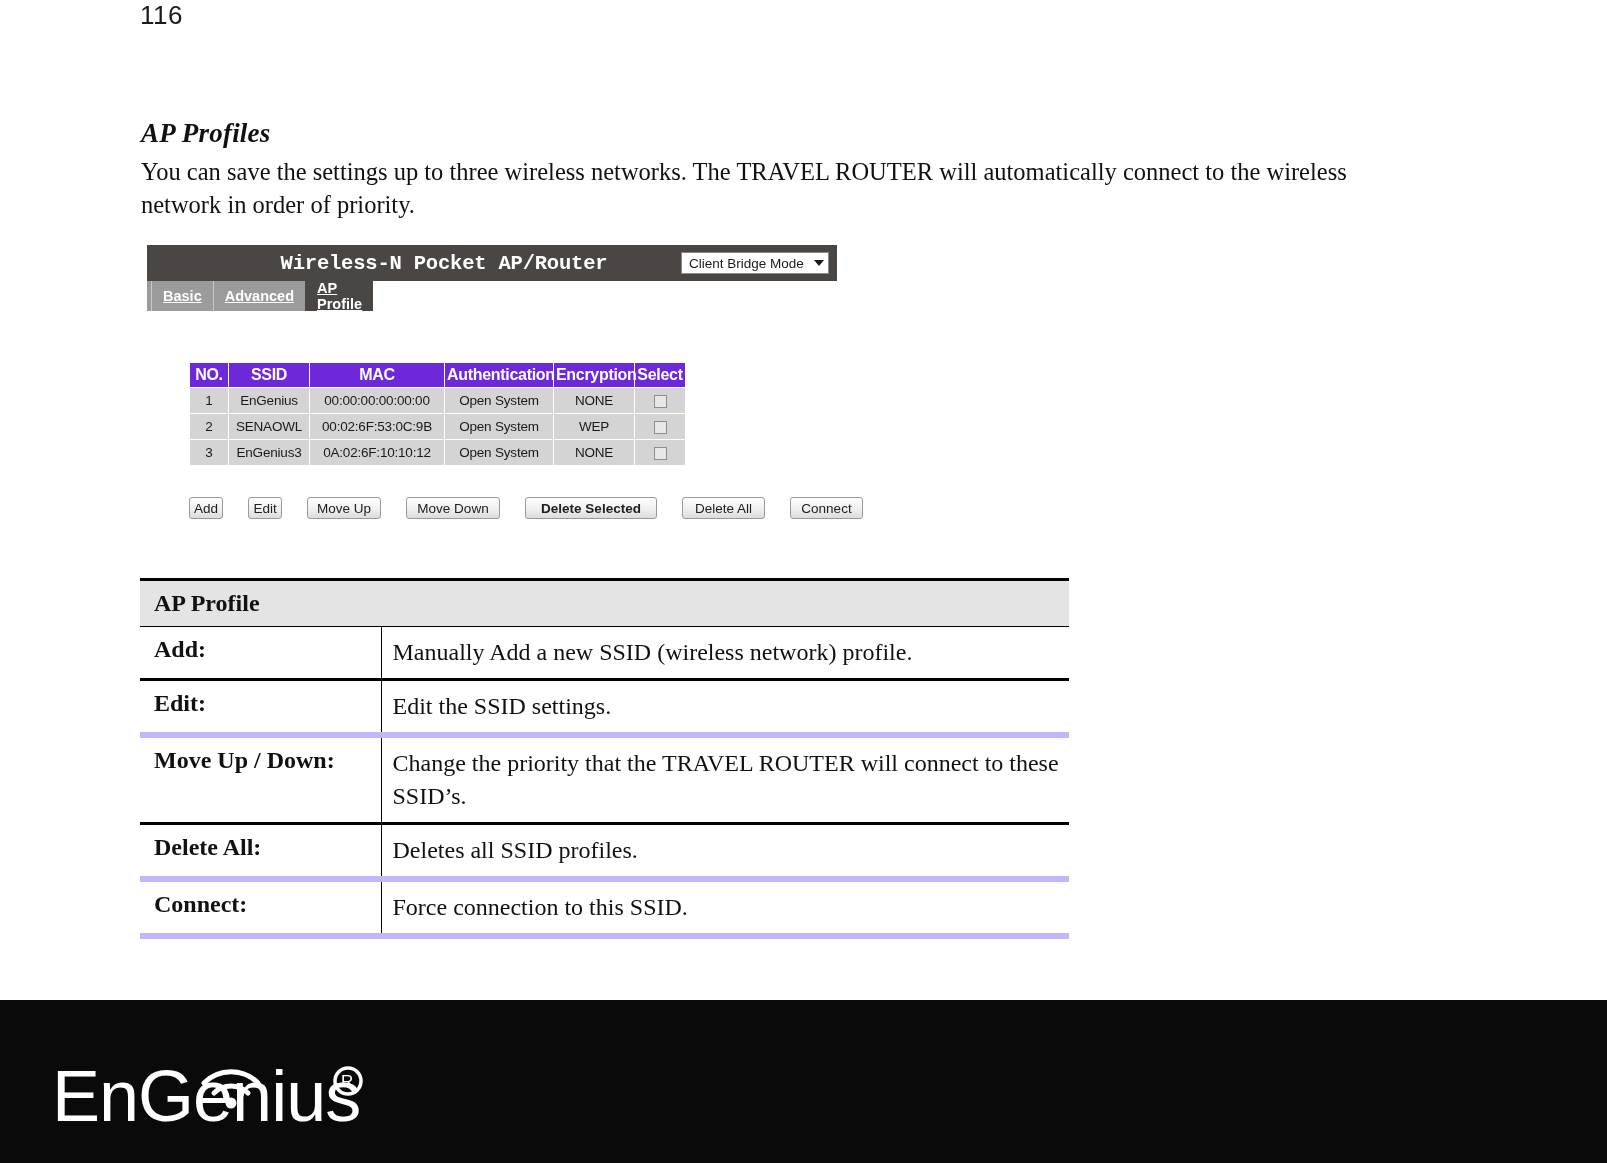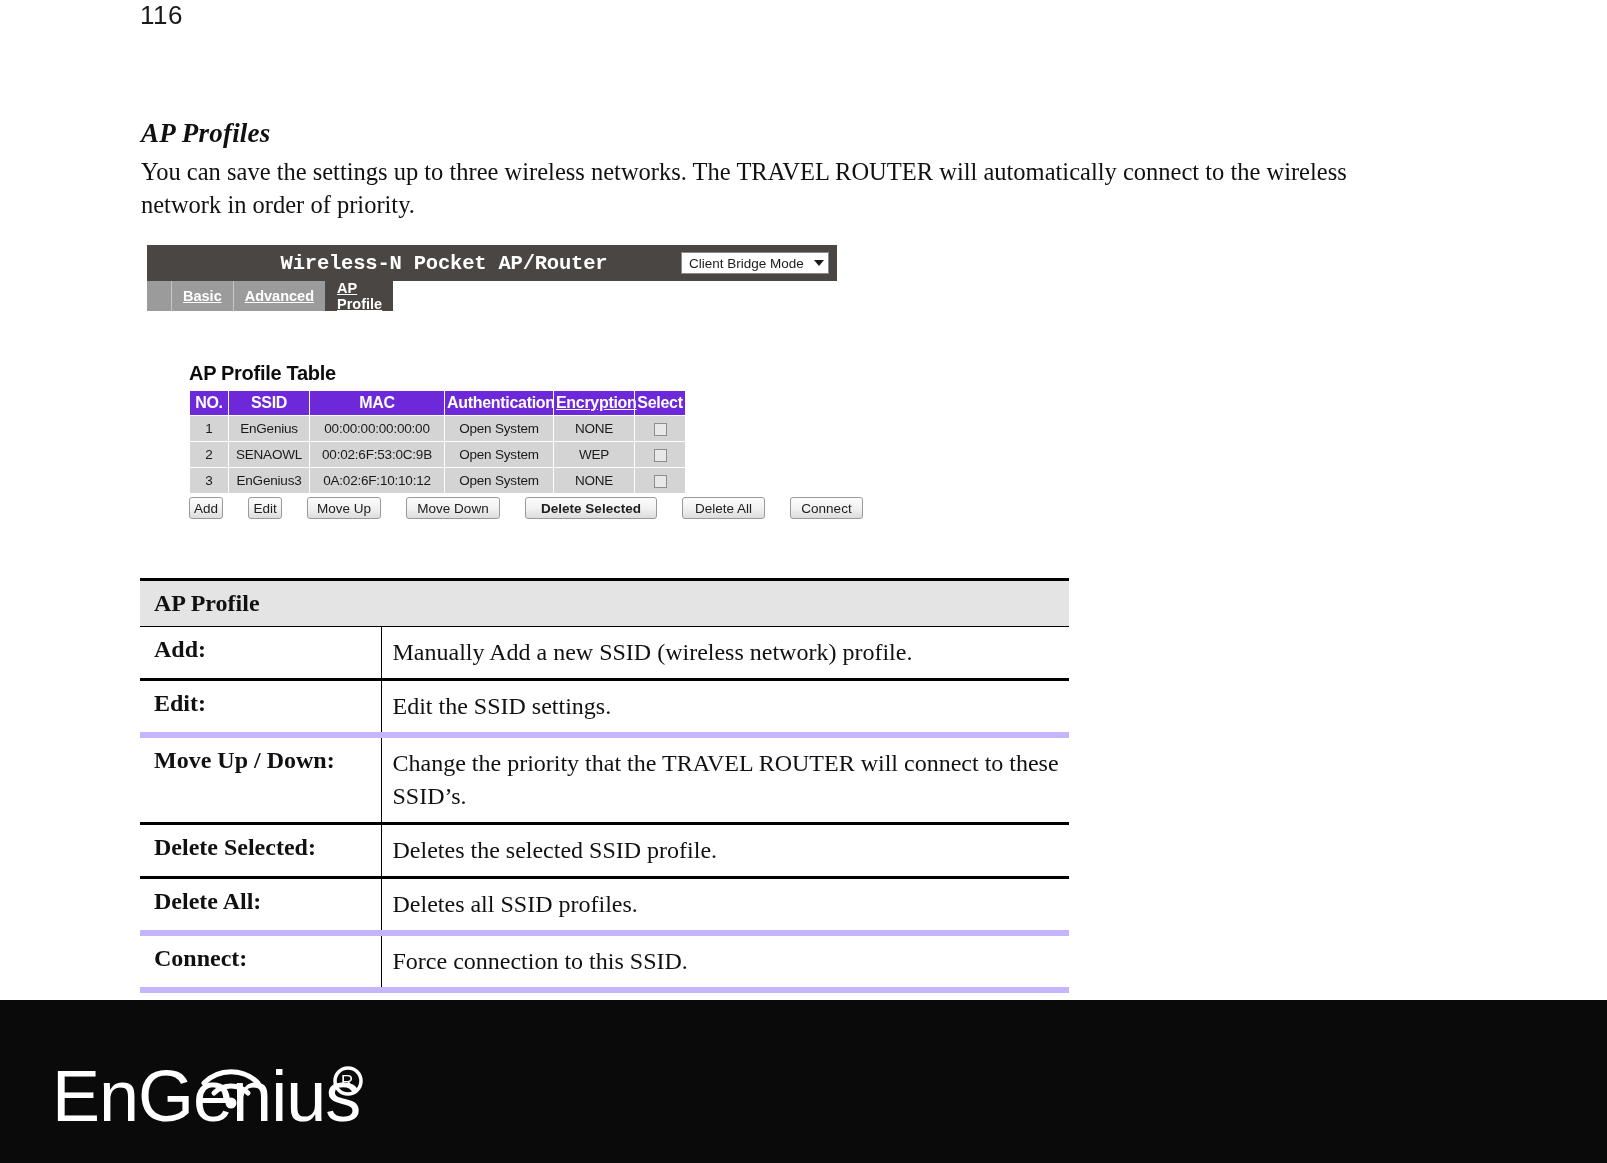--- a/index.html
+++ b/index.html
@@ -99,21 +99,21 @@
     border-top: 6px solid #1b1b1b;
     margin-left: 4px;
   }
 
   .router-tabs {
     height: 30px;
     width: 225px;
     background: #9b9b9b;
     display: flex;
     align-items: stretch;
-    padding-left: 24px;
+    padding-left: 4px;
     box-sizing: border-box;
   }
   .router-tab {
     display: flex;
     align-items: center;
     justify-content: center;
     padding: 0 11px;
     color: #ffffff;
     font-family: "Liberation Sans", sans-serif;
     font-weight: bold;
@@ -167,21 +167,21 @@
     padding: 5px 2px;
     text-align: center;
     border: 1px solid #ffffff;
     letter-spacing: -0.2px;
     white-space: nowrap;
   }
   .col-no    { width: 34px; }
   .col-ssid  { width: 76px; }
   .col-mac   { width: 130px; }
   .col-auth  { width: 104px; }
-  .col-enc   { width: 76px; text-decoration: underline; }
+  .col-enc   { width: 76px; }
   .col-sel   { width: 46px; }
 
   .row-check {
     width: 13px;
     height: 13px;
     border: 1px solid #8d8d8d;
     background: #e8e8e8;
     display: inline-block;
     box-sizing: border-box;
     vertical-align: middle;
@@ -299,21 +299,20 @@
 
   <div class="router-tabs">
     <div class="router-tab">Basic</div>
     <div class="router-tab">Advanced</div>
     <div class="router-tab active">AP Profile</div>
   </div>
 
 </div>
 
 <div class="ap-table-wrap">
-  <div class="ap-table-title">AP Profile Table</div>
 
   <table class="ap-table">
     <thead>
       <tr>
         <th class="col-no">NO.</th>
         <th class="col-ssid">SSID</th>
         <th class="col-mac">MAC</th>
         <th class="col-auth">Authentication</th>
         <th class="col-enc">Encryption</th>
         <th class="col-sel">Select</th>
@@ -368,24 +367,20 @@
       <td class="value-cell">Manually Add a new SSID (wireless network) profile.</td>
     </tr>
     <tr class="thin-bottom">
       <td class="label-cell">Edit:</td>
       <td class="value-cell">Edit the SSID settings.</td>
     </tr>
     <tr class="thick-bottom">
       <td class="label-cell">Move Up / Down:</td>
       <td class="value-cell">Change the priority that the TRAVEL ROUTER will connect to these SSID’s.</td>
     </tr>
-    <tr class="thick-bottom">
-      <td class="label-cell">Delete Selected:</td>
-      <td class="value-cell">Deletes the selected SSID profile.</td>
-    </tr>
     <tr class="thin-bottom">
       <td class="label-cell">Delete All:</td>
       <td class="value-cell">Deletes all SSID profiles.</td>
     </tr>
     <tr class="thin-bottom">
       <td class="label-cell">Connect:</td>
       <td class="value-cell">Force connection to this SSID.</td>
     </tr>
   </tbody>
 </table>

